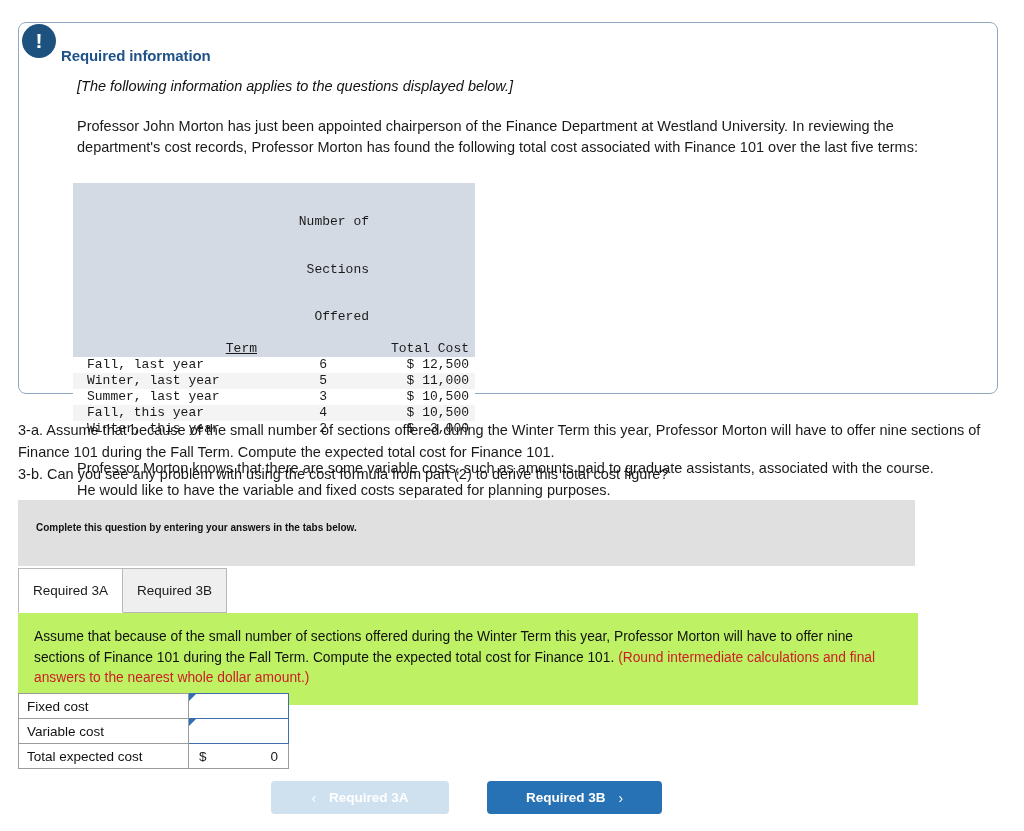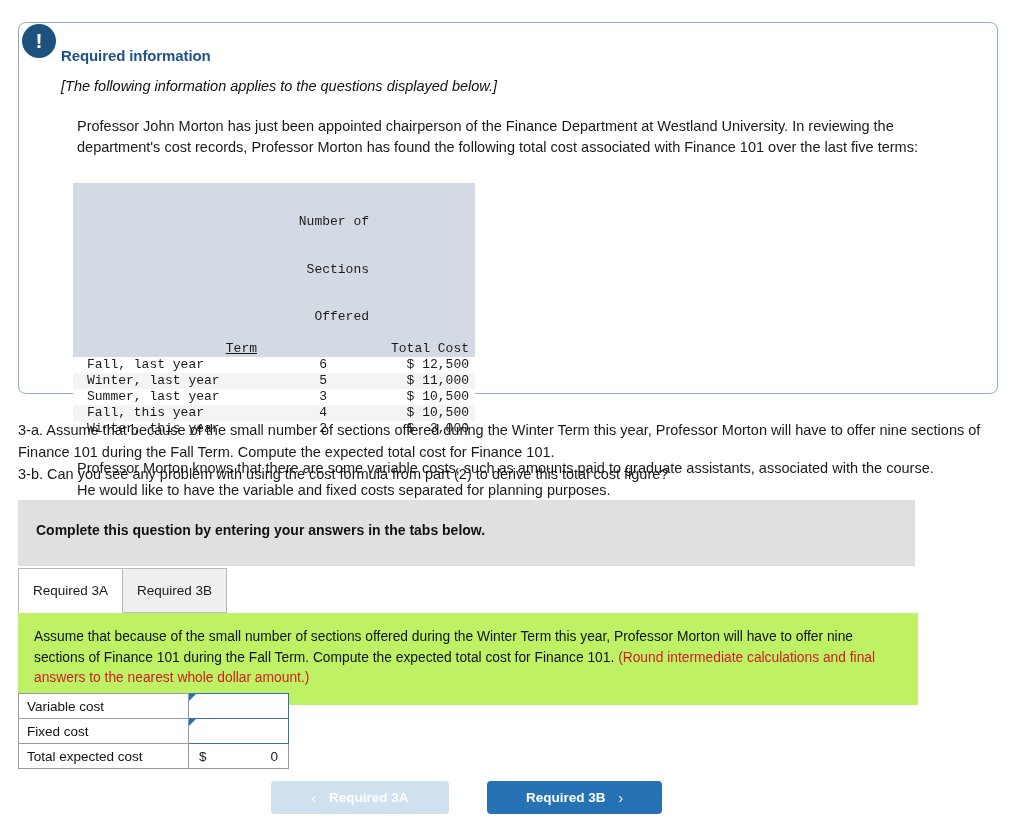--- a/index.html
+++ b/index.html
@@ -50,21 +50,21 @@
   .req-heading {
     color: #1e5288;
     font-size: 15px;
     font-weight: bold;
     margin: 0 0 14px 0;
     letter-spacing: -0.1px;
   }
   .req-subtitle {
     font-style: italic;
     font-size: 14.5px;
-    margin: 0 0 22px 0;
+    margin: 0 0 22px 16px;
     color: #111;
   }
   .req-para {
     font-size: 14.5px;
     line-height: 1.47;
     margin: 16px;
     color: #1a1a1a;
     max-width: 900px;
   }
   .req-para.bottom {
@@ -119,21 +119,21 @@
   .complete-bar {
     position: absolute;
     left: 18px;
     top: 500px;
     width: 897px;
     height: 66px;
     background: #e0e0e0;
     box-sizing: border-box;
   }
   .complete-bar-text {
-    font-size: 14px;
+    font-size: 10px;
     font-weight: bold;
     color: #111;
     padding: 22px 0 0 18px;
   }
 
   
   .tab-strip {
     position: absolute;
     left: 18px;
     top: 568px;
@@ -331,28 +331,28 @@
   </div>
 </div>
 
 <div class="blue-panel">
   <span>Assume that because of the small number of sections offered during the Winter Term this year, Professor Morton will have to offer nine sections of Finance 101 during the Fall Term. Compute the expected total cost for Finance 101. </span><span class="red">(Round intermediate calculations and final answers to the nearest whole dollar amount.)</span>
 </div>
 
 <table class="answer-table">
   <tbody>
     <tr>
-      <td class="ans-label">Variable cost</td>
+      <td class="ans-label">Fixed cost</td>
       <td class="ans-value input-cell">
         <span class="corner-tri"></span>
         <span></span>
       </td>
     </tr>
     <tr>
-      <td class="ans-label">Fixed cost</td>
+      <td class="ans-label">Variable cost</td>
       <td class="ans-value input-cell">
         <span class="corner-tri"></span>
         <span></span>
       </td>
     </tr>
     <tr>
       <td class="ans-label">Total expected cost</td>
       <td class="ans-value total-cell">
         <div class="total-inner">
           <span class="total-currency">$</span>

